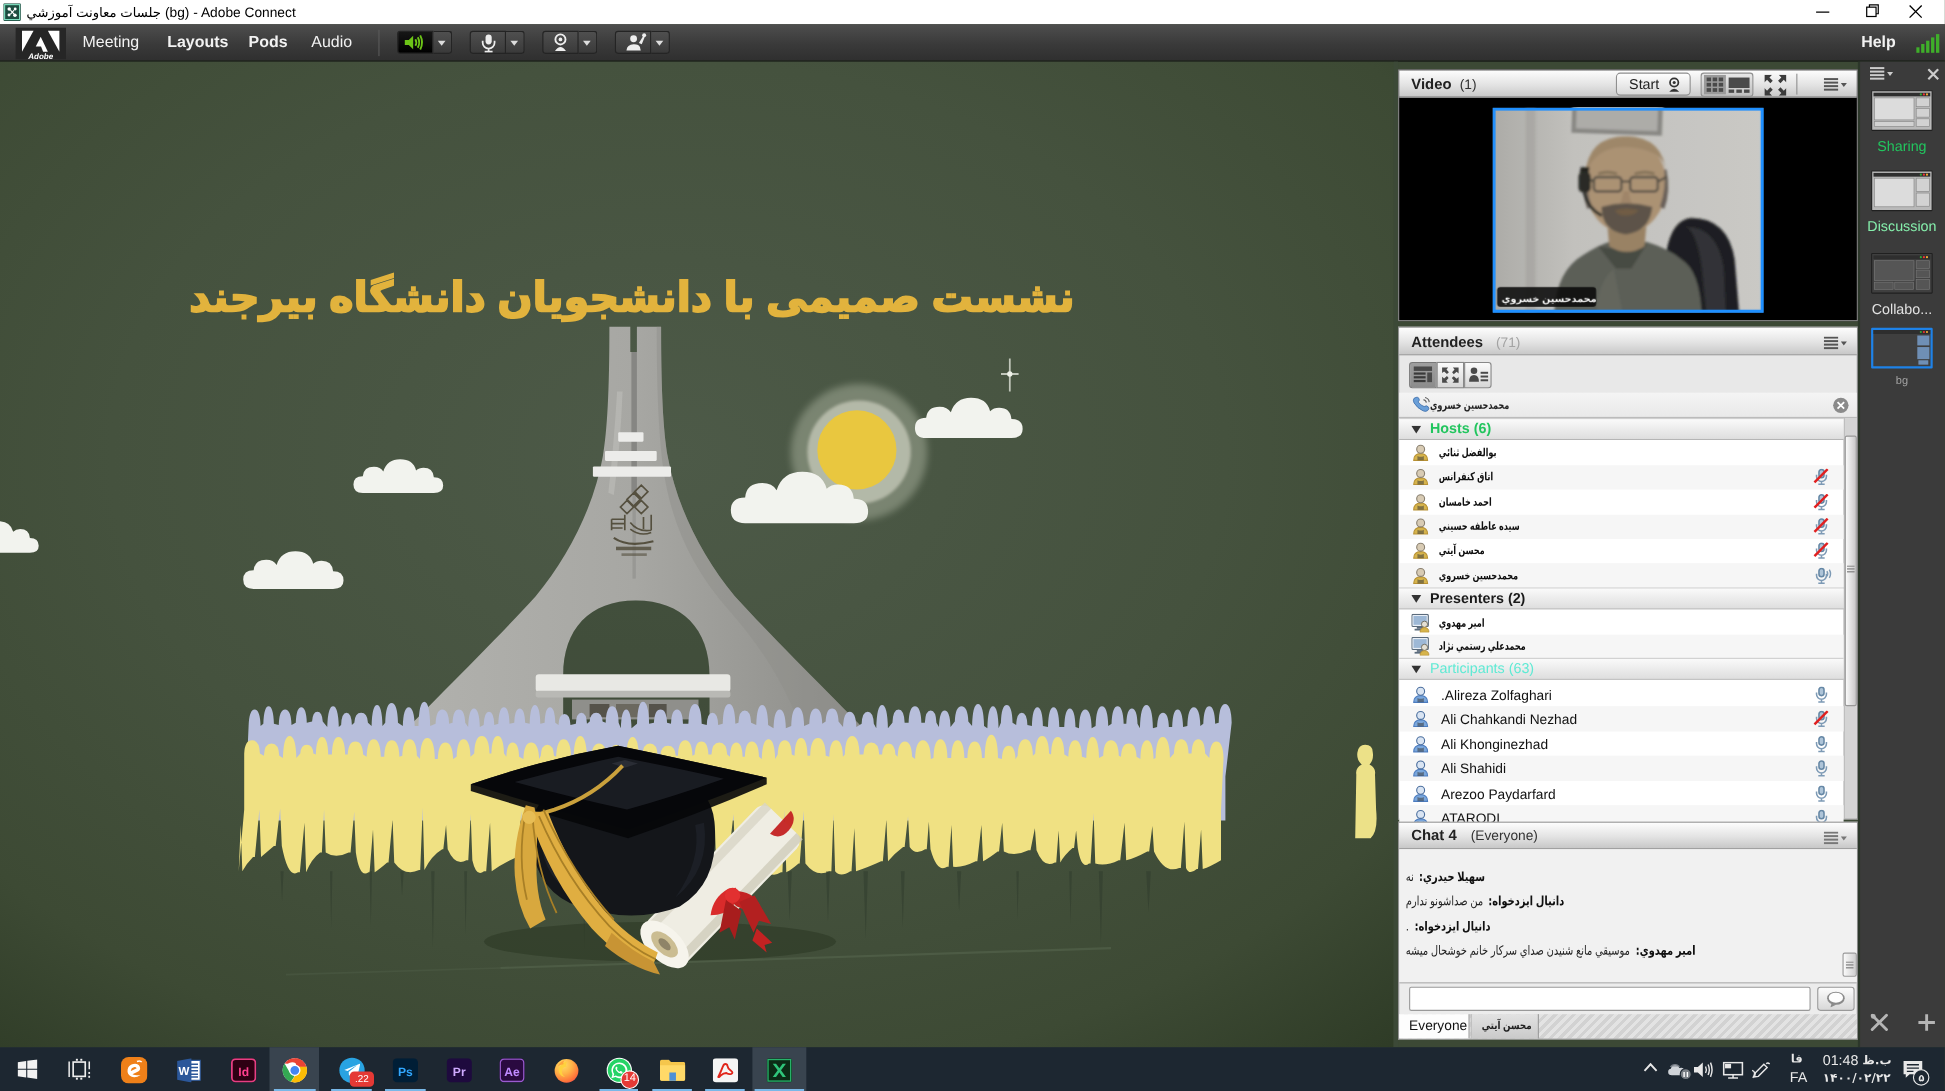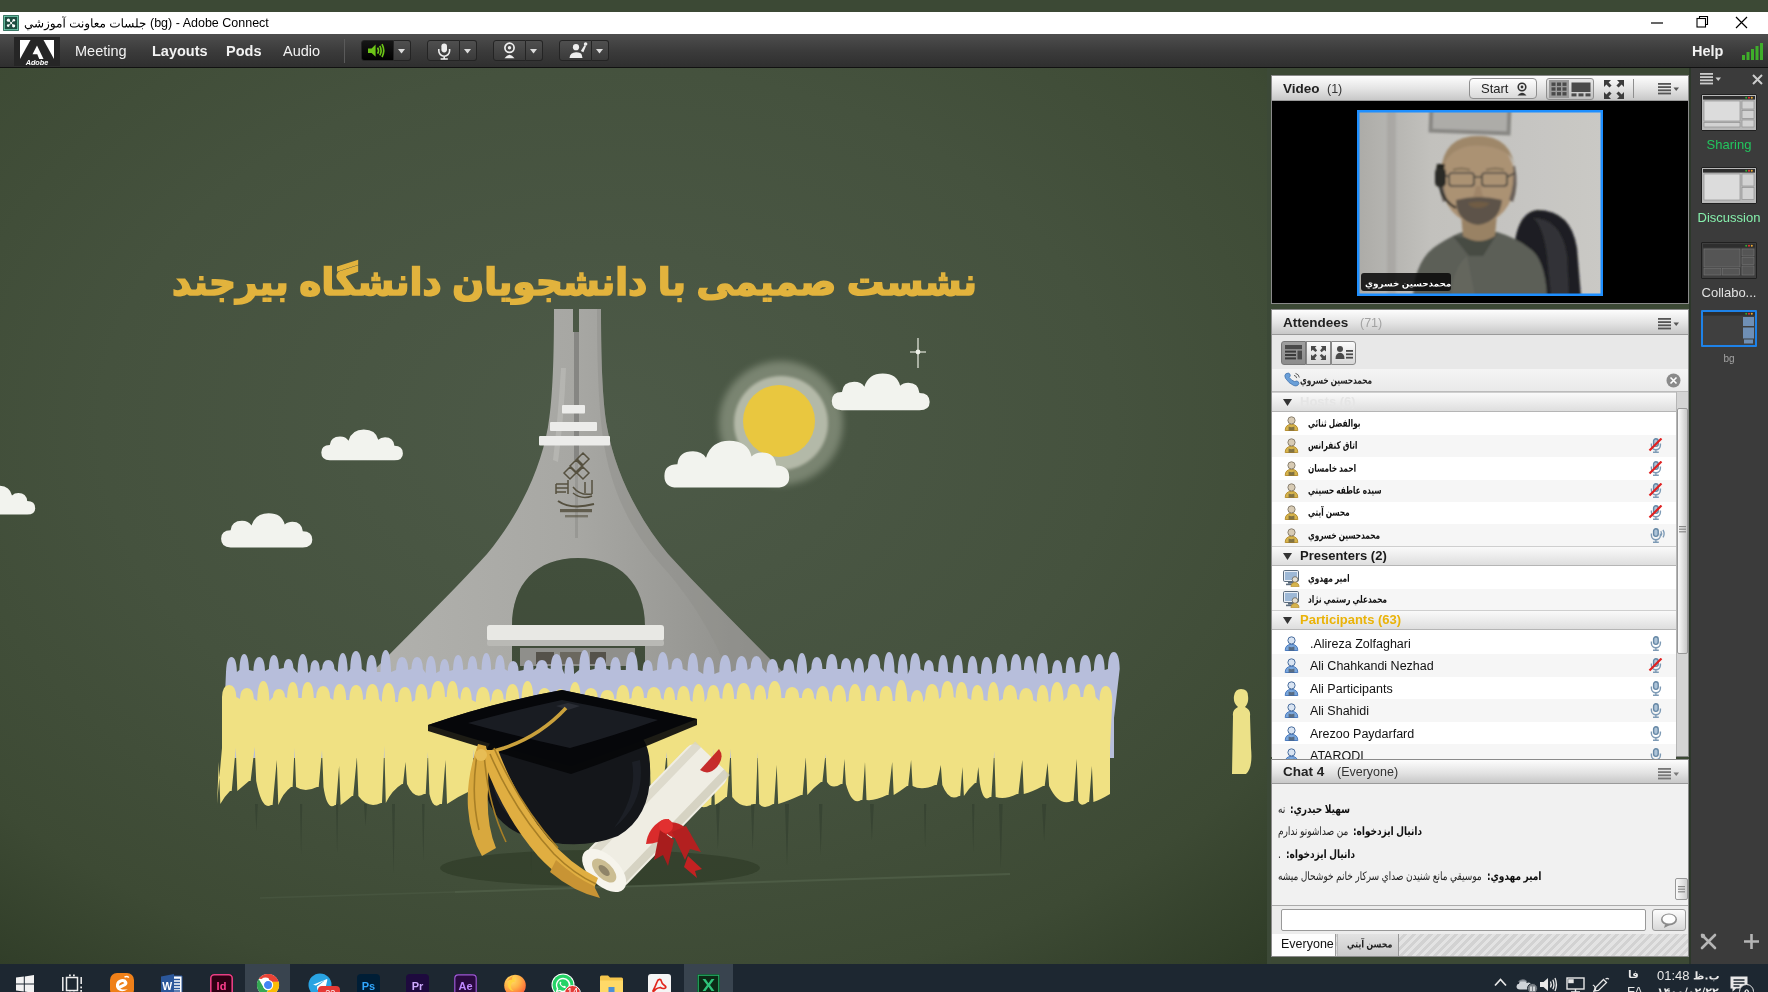--- a/index.html
+++ b/index.html
@@ -1,15 +1,15 @@
 <!DOCTYPE html>
 <html><head><meta charset="utf-8"><style>
 *{margin:0;padding:0;box-sizing:border-box}
 html,body{width:1768px;height:992px;overflow:hidden;background:#3c4935;font-family:"Liberation Sans",sans-serif}
-#app{position:absolute;left:0;top:12px;width:1768px;height:820px}
+#app{position:absolute;left:0;top:0;width:1768px;height:820px}
 .abs{position:absolute}
 </style></head><body>
 <div id="app">
 <div class="abs" style="left:0;top:0;width:1768px;height:22px;background:#fff"></div>
 <svg class="abs" style="left:3px;top:3px" width="16" height="16">
       <rect width="16" height="16" rx="1" fill="#1d4d40"></rect>
       <rect x="1.2" y="1.2" width="13.6" height="13.6" fill="none" stroke="#7fe0c0" stroke-width="1"></rect>
       <circle cx="5.4" cy="5.2" r="1.6" fill="#fff"></circle>
       <circle cx="10.8" cy="5.2" r="1.3" fill="#fff"></circle>
       <circle cx="5.2" cy="10.6" r="1.3" fill="#fff"></circle>
@@ -372,21 +372,21 @@
       <g fill="#888">
         <rect y="0" width="7" height="1.2"></rect>
         <rect y="2.6" width="7" height="1.2"></rect>
         <rect y="5.2" width="7" height="1.2"></rect>
       </g>
     </svg>
     <div class="abs" style="left:1272px;top:380px;width:404px;height:20px;background:linear-gradient(#fafafa,#dedede);border-bottom:1px solid #b5b5b5;border-top:1px solid #cfcfcf"></div>
     <svg class="abs" style="left:1283px;top:387px" width="10" height="8">
       <path d="M0 0 H9 L4.5 7 Z" fill="#333"></path>
     </svg>
-    <div class="abs" style="left:1300px;top:382px;font-size:13px;font-weight:bold;color:#e5e5e5">Hosts (6)</div>
+    <div class="abs" style="left:1300px;top:382px;font-size:13px;font-weight:bold;color:#22c55e">Hosts (6)</div>
     <svg class="abs" style="left:1283px;top:403px" width="17" height="17" viewBox="0 0 17 17">
       <path d="M2.2,15.5 Q2.2,9.5 8.5,9.3 Q14.8,9.5 14.8,15.5 Z" fill="#d6b44c" stroke="#b89134" stroke-width="1"></path>
       <circle cx="8.5" cy="5.4" r="3.6" fill="#d8cbb4" stroke="#8a8171" stroke-width="1"></circle>
       <path d="M5.6,11.5 q3,1.6 5.8,0 l0,4 l-5.8,0 Z" fill="#3d3d3d" opacity="0.55"></path>
     </svg>
     <svg style="position:absolute;left:1308.0px;top:405px;overflow:visible" width="52" height="14">
       <path d="M4.48 1.74L5.23 1.74L5.23 2.49L4.48 2.49L4.48 1.74ZM3.24 1.74L3.98 1.74L3.98 2.49L3.24 2.49L3.24 1.74ZM6.08 1.09Q5.13 1.29 4.22 1.29Q2.53 1.29 2.11 1.15Q0.65 0.62 0.65 -0.62Q0.64 -1.31 0.96 -1.76Q0.96 -1.76 2.74 -1.76Q2.40 -1.26 2.42 -0.62Q2.43 -0.28 3.07 -0.07Q3.32 0.01 4.12 0.01Q5.05 0.01 5.70 -0.16Q6.42 -0.36 6.42 -0.53Q6.42 -0.66 6.29 -0.74Q6.02 -0.93 5.97 -0.98Q5.81 -1.17 5.81 -1.58Q5.81 -2.07 6.05 -2.31Q6.42 -2.67 6.67 -2.78Q7.05 -2.96 7.79 -2.96Q9.07 -2.96 9.58 -2.04Q10.01 -1.27 10.27 -1.27Q10.27 -1.27 10.42 -1.27Q10.42 -1.27 10.42 0.00Q10.42 0.00 10.12 0.00Q9.26 0.00 8.72 -0.90Q8.27 -1.63 7.93 -1.63Q7.84 -1.63 7.80 -1.61Q7.58 -1.53 7.58 -1.34Q7.58 -1.12 7.86 -1.00Q8.19 -0.87 8.19 -0.27Q8.19 0.62 6.08 1.09ZM11.46 -4.77Q11.46 -4.77 11.85 -4.86Q11.58 -4.92 11.50 -5.09Q11.42 -5.25 11.42 -5.45Q11.44 -5.98 11.70 -6.20Q11.94 -6.39 12.59 -6.39Q12.92 -6.39 13.23 -6.29Q13.23 -6.29 13.23 -5.66Q12.88 -5.76 12.59 -5.76Q12.38 -5.76 12.29 -5.72Q12.14 -5.65 12.14 -5.41Q12.14 -5.15 12.46 -5.07Q12.58 -5.04 12.73 -5.07Q12.73 -5.07 13.27 -5.16Q13.27 -5.16 13.27 -4.52Q13.27 -4.52 11.46 -4.14Q11.46 -4.14 11.46 -4.77ZM13.29 -1.85Q13.29 -0.94 12.95 -0.46Q12.64 0.00 12.00 0.00Q12.00 0.00 10.22 0.00Q10.22 0.00 10.22 -1.27Q10.22 -1.27 10.71 -1.27Q11.05 -1.27 11.27 -1.49Q11.51 -1.74 11.51 -2.27Q11.51 -2.27 11.51 -2.99L13.29 -2.99L13.29 -1.85ZM15.01 -1.85Q15.01 -1.85 15.01 -7.75L16.79 -7.75L16.79 -2.27Q16.79 -1.74 17.03 -1.49Q17.25 -1.27 17.59 -1.27Q17.59 -1.27 18.08 -1.27Q18.08 -1.27 18.08 0.00Q18.08 0.00 16.30 0.00Q15.66 0.00 15.34 -0.46Q15.01 -0.94 15.01 -1.85ZM22.24 0.00Q22.24 0.00 20.99 0.00Q20.44 0.00 20.06 -0.54Q19.68 0.00 19.13 0.00Q19.13 0.00 17.88 0.00Q17.88 0.00 17.88 -1.27Q17.88 -1.27 18.37 -1.27Q18.71 -1.27 18.93 -1.49Q19.17 -1.74 19.17 -2.27Q19.17 -2.27 19.17 -2.99L20.95 -2.99L20.95 -2.27Q20.95 -1.74 21.20 -1.49Q21.42 -1.27 21.75 -1.27Q21.75 -1.27 22.24 -1.27Q22.24 -1.27 22.24 0.00ZM19.69 -4.91L20.43 -4.91L20.43 -4.16L19.69 -4.16L19.69 -4.91ZM23.85 -6.23L24.60 -6.23L24.60 -5.48L23.85 -5.48L23.85 -6.23ZM24.47 -4.98L25.22 -4.98L25.22 -4.23L24.47 -4.23L24.47 -4.98ZM23.23 -4.98L23.98 -4.98L23.98 -4.23L23.23 -4.23L23.23 -4.98ZM25.12 -1.85Q25.12 -0.94 24.78 -0.46Q24.46 0.00 23.82 0.00Q23.82 0.00 22.04 0.00Q22.04 0.00 22.04 -1.27Q22.04 -1.27 22.53 -1.27Q22.87 -1.27 23.09 -1.49Q23.33 -1.74 23.33 -2.27Q23.33 -2.27 23.33 -2.99L25.12 -2.99L25.12 -1.85ZM36.42 -0.08Q35.86 0.98 34.37 1.38Q32.63 1.87 31.01 1.44Q29.55 1.07 29.55 -0.37Q29.54 -1.06 29.86 -1.52Q29.86 -1.52 31.64 -1.52Q31.29 -1.01 31.32 -0.37Q31.34 0.19 32.15 0.36Q32.79 0.50 33.49 0.27Q34.29 0.01 34.59 -0.36Q34.98 -0.85 34.98 -2.12L34.98 -7.75L36.76 -7.75L36.76 -2.12Q36.76 -1.74 37.01 -1.49Q37.23 -1.27 37.56 -1.27Q37.56 -1.27 38.03 -1.27Q38.03 -1.27 38.03 0.00Q38.03 0.00 36.80 0.00Q36.47 0.00 36.42 -0.08ZM41.05 -4.91L41.79 -4.91L41.79 -4.16L41.05 -4.16L41.05 -4.91ZM46.05 -0.45Q45.22 0.00 43.18 0.00Q43.18 0.00 41.81 0.00Q41.30 0.00 40.82 -0.15Q40.44 -0.27 40.20 -0.57Q39.67 0.00 39.17 0.00Q39.17 0.00 37.83 0.00Q37.83 0.00 37.83 -1.27Q37.83 -1.27 38.32 -1.27Q38.66 -1.27 38.88 -1.49Q39.13 -1.74 39.12 -2.27Q39.12 -2.27 39.12 -2.99Q39.12 -2.99 40.90 -2.99Q40.90 -2.99 40.90 -2.21Q40.90 -1.71 41.24 -1.44Q41.75 -2.55 42.71 -3.17Q43.53 -3.69 44.30 -3.69Q45.22 -3.69 45.82 -3.44Q46.97 -2.94 46.97 -1.98Q46.97 -1.73 47.32 -1.45Q47.55 -1.27 47.75 -1.27Q47.75 -1.27 48.08 -1.27Q48.08 -1.27 48.08 0.00Q48.08 0.00 47.66 0.00Q46.71 0.00 46.28 -0.60Q46.15 -0.50 46.05 -0.45ZM42.85 -1.27Q42.85 -1.27 43.19 -1.27Q43.97 -1.27 44.60 -1.52Q45.19 -1.76 45.19 -2.03Q45.19 -2.17 44.89 -2.31Q44.63 -2.42 44.38 -2.42Q44.01 -2.41 43.46 -2.01Q43.13 -1.76 42.85 -1.27ZM51.28 -6.40L52.03 -6.40L52.03 -5.65L51.28 -5.65L51.28 -6.40ZM53.34 -4.61Q53.78 -4.41 54.04 -3.82Q54.21 -3.42 54.21 -2.65Q54.21 -2.02 53.38 -1.37Q54.21 -1.27 55.19 -1.27Q55.19 -1.27 55.42 -1.27Q55.42 -1.27 55.42 0.00Q55.42 0.00 54.89 0.00Q53.93 0.00 53.14 -0.07Q52.16 -0.17 51.65 -0.42Q51.15 -0.17 50.17 -0.07Q49.38 0.00 48.42 0.00Q48.42 0.00 47.88 0.00Q47.88 0.00 47.88 -1.27Q47.88 -1.27 48.12 -1.27Q49.09 -1.27 49.93 -1.37Q49.09 -2.02 49.09 -2.65Q49.09 -3.42 49.27 -3.82Q49.53 -4.41 49.97 -4.61Q50.67 -4.94 51.65 -4.94Q52.64 -4.94 53.34 -4.61ZM51.65 -2.07Q52.34 -2.33 52.34 -2.85Q52.34 -3.24 52.11 -3.51Q51.98 -3.66 51.65 -3.66Q51.33 -3.66 51.20 -3.51Q50.97 -3.24 50.97 -2.85Q50.97 -2.33 51.65 -2.07ZM58.30 -1.85Q58.30 -0.94 57.96 -0.46Q57.64 0.00 57.00 0.00L55.23 0.00L55.23 -1.27L55.71 -1.27Q56.05 -1.27 56.27 -1.49Q56.52 -1.74 56.52 -2.27L56.52 -7.75L58.30 -7.75L58.30 -1.85ZM60.01 -7.75L61.79 -7.75L61.79 0.00L60.01 0.00L60.01 -7.75ZM66.21 0.00Q66.05 0.00 65.56 -0.01Q64.45 -0.03 63.99 -0.44Q63.50 -0.86 63.50 -1.51Q63.50 -1.77 63.54 -1.99Q63.68 -2.79 64.40 -3.07Q64.94 -3.28 65.70 -3.29Q66.92 -3.29 67.39 -3.00Q67.84 -2.73 68.10 -1.96Q68.20 -1.68 68.23 -1.27Q68.23 -1.27 69.15 -1.27Q69.15 -1.27 69.15 0.00Q69.15 0.00 68.15 0.00Q68.11 0.45 67.79 0.96Q67.32 1.71 66.23 2.08Q65.01 2.49 62.23 2.49Q62.23 2.49 62.23 1.22Q63.42 1.26 64.28 1.12Q65.15 0.98 65.58 0.71Q66.08 0.39 66.21 0.00ZM66.39 -1.62Q66.36 -1.82 66.12 -2.02Q65.98 -2.14 65.78 -2.13Q65.58 -2.13 65.43 -1.98Q65.28 -1.83 65.28 -1.69Q65.28 -1.47 65.46 -1.37Q65.63 -1.28 65.80 -1.28Q65.80 -1.28 66.41 -1.28Q66.41 -1.47 66.39 -1.62ZM70.75 1.02L71.50 1.02L71.50 1.77L70.75 1.77L70.75 1.02ZM72.02 -1.85Q72.02 -0.94 71.68 -0.46Q71.36 0.00 70.72 0.00Q70.72 0.00 68.95 0.00Q68.95 0.00 68.95 -1.27Q68.95 -1.27 69.43 -1.27Q69.77 -1.27 69.99 -1.49Q70.24 -1.74 70.24 -2.27Q70.24 -2.27 70.24 -2.99L72.02 -2.99L72.02 -1.85Z" fill="#111" transform="translate(0,9.7) scale(0.72,1)"></path>
     </svg>
     <div class="abs" style="left:1272px;top:423px;width:404px;height:22.3px;background:#f6f6f6"></div>
     <svg class="abs" style="left:1283px;top:425.3px" width="17" height="17" viewBox="0 0 17 17">
@@ -491,21 +491,21 @@
       <circle cx="12" cy="9.5" r="2.8" fill="#e4e0d4" stroke="#6b6557" stroke-width="0.8"></circle>
       <path d="M8,16.8 Q8,12.6 12,12.5 Q16,12.6 16,16.8 Z" fill="#d6b44c" stroke="#b89134" stroke-width="0.8"></path>
     </svg>
     <svg style="position:absolute;left:1308.0px;top:581.3px;overflow:visible" width="79" height="14">
       <path d="M1.95 -1.11Q2.82 -1.33 2.94 -1.74Q3.08 -2.17 2.71 -2.86Q2.41 -3.47 1.63 -4.23Q1.63 -4.23 3.47 -4.23Q4.12 -3.42 4.26 -3.16Q4.90 -2.03 4.51 -1.02Q4.14 -0.07 2.32 0.15Q1.35 0.27 0.62 0.00Q0.62 0.00 0.62 -1.27Q1.40 -0.97 1.95 -1.11ZM6.09 -7.75L7.87 -7.75L7.87 0.00L6.09 0.00L6.09 -7.75ZM12.34 -6.28L13.09 -6.28L13.09 -5.53L12.34 -5.53L12.34 -6.28ZM12.96 -5.03L13.71 -5.03L13.71 -4.28L12.96 -4.28L12.96 -5.03ZM11.72 -5.03L12.47 -5.03L12.47 -4.28L11.72 -4.28L11.72 -5.03ZM13.77 -0.13Q13.66 0.27 13.47 0.56Q12.84 1.50 11.73 1.99Q10.58 2.49 8.31 2.49Q8.31 2.49 8.31 1.22Q9.85 1.22 10.62 0.88Q11.39 0.54 11.78 0.00Q12.15 -0.50 12.14 -1.41Q12.14 -2.14 11.88 -2.74Q11.88 -2.74 13.66 -2.74Q13.72 -2.57 13.76 -2.41Q13.93 -1.79 14.22 -1.49Q14.44 -1.27 14.80 -1.27Q14.80 -1.27 15.18 -1.27Q15.18 -1.27 15.18 0.00Q15.18 0.00 14.53 0.00Q14.10 0.00 13.77 -0.13ZM18.05 -1.85Q18.05 -0.94 17.71 -0.46Q17.39 0.00 16.75 0.00Q16.75 0.00 14.98 0.00Q14.98 0.00 14.98 -1.27Q14.98 -1.27 15.46 -1.27Q15.80 -1.27 16.02 -1.49Q16.27 -1.74 16.27 -2.27Q16.27 -2.27 16.27 -2.99L18.05 -2.99L18.05 -1.85ZM16.78 -4.91L17.53 -4.91L17.53 -4.16L16.78 -4.16L16.78 -4.91ZM26.24 1.74L26.99 1.74L26.99 2.49L26.24 2.49L26.24 1.74ZM25.00 1.74L25.75 1.74L25.75 2.49L25.00 2.49L25.00 1.74ZM27.84 1.09Q26.89 1.29 25.99 1.29Q24.29 1.29 23.87 1.15Q22.41 0.62 22.41 -0.62Q22.40 -1.31 22.72 -1.76Q22.72 -1.76 24.51 -1.76Q24.16 -1.26 24.18 -0.62Q24.19 -0.28 24.83 -0.07Q25.08 0.01 25.89 0.01Q26.81 0.01 27.46 -0.16Q28.19 -0.36 28.19 -0.53Q28.18 -0.66 28.05 -0.74Q27.78 -0.93 27.73 -0.98Q27.57 -1.17 27.57 -1.58Q27.57 -2.07 27.81 -2.31Q28.18 -2.67 28.43 -2.78Q28.81 -2.96 29.55 -2.96Q30.83 -2.96 31.34 -2.04Q31.77 -1.27 32.04 -1.27Q32.04 -1.27 32.18 -1.27Q32.18 -1.27 32.18 0.00Q32.18 0.00 31.88 0.00Q31.03 0.00 30.48 -0.90Q30.03 -1.63 29.69 -1.63Q29.60 -1.63 29.57 -1.61Q29.34 -1.53 29.34 -1.34Q29.34 -1.12 29.63 -1.00Q29.95 -0.87 29.95 -0.27Q29.95 0.62 27.84 1.09ZM37.16 -0.18Q36.56 0.24 35.58 0.24Q34.40 0.24 33.78 -0.09Q33.66 -0.16 33.62 -0.24Q33.30 0.00 32.78 0.00Q32.78 0.00 31.98 0.00Q31.98 0.00 31.98 -1.27Q31.98 -1.27 32.56 -1.27Q32.87 -1.27 33.15 -1.46Q33.38 -1.62 33.49 -1.93Q33.67 -2.41 34.21 -2.85Q34.59 -3.16 35.38 -3.16Q36.19 -3.16 36.56 -2.98Q37.26 -2.64 37.50 -2.14Q37.73 -1.62 37.88 -1.44Q38.03 -1.27 38.65 -1.27Q38.65 -1.27 39.02 -1.27Q39.02 -1.27 39.02 0.00Q39.02 0.00 38.37 0.00Q37.48 0.00 37.30 -0.29Q37.20 -0.21 37.16 -0.18ZM35.84 -1.13Q36.01 -1.25 36.01 -1.38Q36.01 -1.59 35.90 -1.70Q35.87 -1.73 35.68 -1.86Q35.62 -1.90 35.42 -1.89Q35.27 -1.88 35.18 -1.79Q35.03 -1.62 35.01 -1.47Q34.99 -1.33 34.92 -1.24Q35.22 -1.04 35.51 -1.04Q35.71 -1.04 35.84 -1.13ZM41.25 -4.98L42.00 -4.98L42.00 -4.23L41.25 -4.23L41.25 -4.98ZM40.01 -4.98L40.75 -4.98L40.75 -4.23L40.01 -4.23L40.01 -4.98ZM43.18 0.00Q43.18 0.00 41.93 0.00Q41.38 0.00 41.00 -0.54Q40.62 0.00 40.07 0.00Q40.07 0.00 38.82 0.00Q38.82 0.00 38.82 -1.27Q38.82 -1.27 39.31 -1.27Q39.65 -1.27 39.87 -1.49Q40.11 -1.74 40.11 -2.27Q40.11 -2.27 40.11 -2.99L41.89 -2.99L41.89 -2.27Q41.89 -1.74 42.14 -1.49Q42.36 -1.27 42.69 -1.27Q42.69 -1.27 43.18 -1.27Q43.18 -1.27 43.18 0.00ZM45.12 -0.39Q44.75 0.00 44.32 0.00Q44.32 0.00 42.98 0.00Q42.98 0.00 42.98 -1.27Q42.98 -1.27 43.47 -1.27Q43.81 -1.27 44.03 -1.49Q44.28 -1.74 44.27 -2.27Q44.27 -2.27 44.27 -2.99Q44.27 -2.99 46.05 -2.99Q46.05 -2.99 46.05 -2.21Q46.05 -2.03 46.28 -1.54Q46.41 -1.25 46.82 -1.25Q47.18 -1.24 47.30 -1.51Q47.48 -1.93 47.48 -2.99Q47.48 -2.99 49.26 -2.99Q49.26 -1.97 49.36 -1.72Q49.54 -1.25 49.87 -1.25Q50.49 -1.25 50.49 -2.27Q50.49 -2.27 50.49 -3.74Q50.49 -3.74 52.27 -3.74Q52.27 -3.74 52.27 -2.03Q52.27 -1.04 51.81 -0.48Q51.46 -0.03 50.75 0.08Q50.42 0.14 49.86 0.14Q49.45 0.14 49.16 0.00Q48.42 -0.36 48.37 -0.84Q48.20 -0.18 47.51 0.00Q47.15 0.09 46.80 0.09Q45.53 0.09 45.12 -0.39ZM56.17 0.00Q56.53 -0.51 56.52 -1.41Q56.52 -2.14 56.26 -2.74Q56.26 -2.74 58.04 -2.74Q58.29 -1.99 58.29 -1.41Q58.29 -0.09 57.86 0.56Q57.22 1.50 56.11 1.99Q54.97 2.49 52.69 2.49Q52.69 2.49 52.69 1.22Q54.23 1.22 55.01 0.88Q55.76 0.55 56.17 0.00ZM66.32 1.74L67.07 1.74L67.07 2.49L66.32 2.49L66.32 1.74ZM65.08 1.74L65.83 1.74L65.83 2.49L65.08 2.49L65.08 1.74ZM67.92 1.09Q66.97 1.29 66.07 1.29Q64.37 1.29 63.95 1.15Q62.49 0.62 62.49 -0.62Q62.48 -1.31 62.80 -1.76Q62.80 -1.76 64.59 -1.76Q64.24 -1.26 64.26 -0.62Q64.27 -0.28 64.91 -0.07Q65.16 0.01 65.97 0.01Q66.89 0.01 67.54 -0.16Q68.27 -0.36 68.27 -0.53Q68.26 -0.66 68.13 -0.74Q67.86 -0.93 67.81 -0.98Q67.65 -1.17 67.65 -1.58Q67.65 -2.07 67.89 -2.31Q68.26 -2.67 68.51 -2.78Q68.89 -2.96 69.63 -2.96Q70.91 -2.96 71.42 -2.04Q71.85 -1.27 72.12 -1.27Q72.12 -1.27 72.26 -1.27Q72.26 -1.27 72.26 0.00Q72.26 0.00 71.96 0.00Q71.11 0.00 70.56 -0.90Q70.11 -1.63 69.77 -1.63Q69.68 -1.63 69.65 -1.61Q69.42 -1.53 69.42 -1.34Q69.42 -1.12 69.71 -1.00Q70.03 -0.87 70.03 -0.27Q70.03 0.62 67.92 1.09ZM72.06 0.00Q72.06 0.00 72.06 -1.27Q72.06 -1.27 72.55 -1.27Q72.89 -1.27 73.11 -1.49Q73.35 -1.74 73.35 -2.27Q73.35 -2.27 73.35 -7.75L75.13 -7.75L75.13 -2.27Q75.13 -1.74 75.38 -1.49Q75.60 -1.27 75.94 -1.27Q75.94 -1.27 76.42 -1.27Q76.42 -1.27 76.42 0.00Q76.42 0.00 75.17 0.00Q74.63 0.00 74.24 -0.54Q73.86 0.00 73.31 0.00Q73.31 0.00 72.06 0.00ZM79.69 -3.76Q79.09 -3.44 79.09 -3.01Q79.09 -2.47 79.39 -2.27Q79.84 -1.96 80.21 -2.06Q81.11 -2.30 82.27 -2.79Q82.27 -2.79 82.27 -1.51Q81.33 -1.05 79.81 -0.57Q77.98 0.00 76.90 0.00Q76.90 0.00 76.23 0.00Q76.23 0.00 76.23 -1.27Q76.23 -1.27 76.77 -1.27Q77.64 -1.27 78.29 -1.48Q77.79 -1.90 77.60 -2.22Q77.31 -2.70 77.36 -3.39Q77.42 -4.09 78.42 -4.81Q79.05 -5.25 81.13 -5.31Q81.13 -5.31 81.13 -4.03Q80.24 -4.06 79.69 -3.76ZM87.88 -2.36Q88.01 -1.81 88.33 -1.49Q88.55 -1.27 88.91 -1.27Q88.91 -1.27 89.28 -1.27Q89.28 -1.27 89.28 0.00Q89.28 0.00 88.64 0.00Q87.73 0.00 87.46 -0.52Q86.84 0.00 85.61 0.15Q84.65 0.27 83.92 0.00Q83.92 0.00 83.92 -1.27Q84.70 -0.97 85.24 -1.11Q86.11 -1.33 86.24 -1.74Q86.37 -2.17 86.01 -2.86Q85.70 -3.47 84.93 -4.23Q84.93 -4.23 86.76 -4.23Q87.41 -3.42 87.55 -3.16Q87.78 -2.75 87.88 -2.36ZM94.26 -0.18Q93.67 0.24 92.68 0.24Q91.51 0.24 90.89 -0.09Q90.76 -0.16 90.72 -0.24Q90.40 0.00 89.89 0.00Q89.89 0.00 89.09 0.00Q89.09 0.00 89.09 -1.27Q89.09 -1.27 89.67 -1.27Q89.98 -1.27 90.25 -1.46Q90.48 -1.62 90.59 -1.93Q90.77 -2.41 91.31 -2.85Q91.69 -3.16 92.49 -3.16Q93.29 -3.16 93.67 -2.98Q94.36 -2.64 94.60 -2.14Q94.84 -1.62 94.99 -1.44Q95.13 -1.27 95.75 -1.27Q95.75 -1.27 96.12 -1.27Q96.12 -1.27 96.12 0.00Q96.12 0.00 95.47 0.00Q94.58 0.00 94.40 -0.29Q94.30 -0.21 94.26 -0.18ZM92.94 -1.13Q93.11 -1.25 93.11 -1.38Q93.11 -1.59 93.00 -1.70Q92.97 -1.73 92.78 -1.86Q92.73 -1.90 92.53 -1.89Q92.37 -1.88 92.29 -1.79Q92.14 -1.62 92.11 -1.47Q92.09 -1.33 92.02 -1.24Q92.32 -1.04 92.62 -1.04Q92.81 -1.04 92.94 -1.13ZM101.00 -1.34Q100.59 -1.05 100.10 -0.75Q99.42 -0.33 98.47 -0.17Q97.51 0.00 96.56 0.00Q96.56 0.00 95.92 0.00Q95.92 0.00 95.92 -1.27Q95.92 -1.27 96.42 -1.27Q97.45 -1.27 98.14 -1.44Q98.85 -1.62 99.39 -1.97Q99.87 -2.27 100.34 -2.51Q99.97 -2.63 99.40 -2.71Q98.94 -2.77 98.17 -2.83Q97.82 -2.86 96.96 -2.81Q96.96 -2.81 96.96 -4.09Q97.32 -4.12 97.69 -4.13Q98.90 -4.13 99.85 -3.95Q101.24 -3.71 102.43 -3.35Q102.43 -3.35 102.43 -2.07Q102.43 -2.07 102.20 -1.98Q102.31 -1.74 102.42 -1.61Q102.71 -1.27 103.14 -1.27Q103.14 -1.27 103.47 -1.27Q103.47 -1.27 103.47 0.00Q103.47 0.00 103.05 0.00Q102.03 0.00 101.50 -0.58Q101.24 -0.87 101.00 -1.34ZM107.13 -1.13Q107.30 -1.25 107.30 -1.38Q107.30 -1.59 107.19 -1.70Q107.16 -1.73 106.97 -1.86Q106.92 -1.90 106.72 -1.89Q106.56 -1.88 106.48 -1.79Q106.33 -1.62 106.30 -1.47Q106.28 -1.33 106.21 -1.24Q106.51 -1.04 106.81 -1.04Q107.00 -1.04 107.13 -1.13ZM104.78 -1.93Q104.96 -2.41 105.50 -2.85Q105.88 -3.16 106.68 -3.16Q107.46 -3.16 107.86 -2.98Q108.79 -2.56 108.90 -1.74Q108.94 -1.47 108.94 -1.24Q108.94 -0.53 108.45 -0.18Q107.86 0.24 106.87 0.24Q105.69 0.24 105.08 -0.09Q104.95 -0.16 104.91 -0.24Q104.59 0.00 104.08 0.00Q104.08 0.00 103.27 0.00Q103.27 0.00 103.27 -1.27Q103.27 -1.27 103.86 -1.27Q104.17 -1.27 104.44 -1.46Q104.67 -1.62 104.78 -1.93Z" fill="#111" transform="translate(0,9.7) scale(0.72,1)"></path>
     </svg>
     <div class="abs" style="left:1272px;top:598px;width:404px;height:20px;background:linear-gradient(#fafafa,#dedede);border-bottom:1px solid #b5b5b5;border-top:1px solid #cfcfcf"></div>
     <svg class="abs" style="left:1283px;top:605px" width="10" height="8">
       <path d="M0 0 H9 L4.5 7 Z" fill="#333"></path>
     </svg>
-    <div class="abs" style="left:1300px;top:600px;font-size:13px;font-weight:bold;color:#eab308">Participants (63)</div>
+    <div class="abs" style="left:1300px;top:600px;font-size:13px;font-weight:normal;color:#5eead4">Participants (63)</div>
     <svg class="abs" style="left:1283px;top:622.8px" width="17" height="17" viewBox="0 0 17 17">
       <path d="M2.2,15.5 Q2.2,9.5 8.5,9.3 Q14.8,9.5 14.8,15.5 Z" fill="#7aa7dc" stroke="#4c7cbf" stroke-width="1"></path>
       <circle cx="8.5" cy="5.4" r="3.6" fill="#d9e4f2" stroke="#4a6e9e" stroke-width="1"></circle>
       <path d="M5.6,11.5 q3,1.6 5.8,0 l0,4 l-5.8,0 Z" fill="#3d3d3d" opacity="0.55"></path>
     </svg>
     <div class="abs" style="left:1310px;top:625px;font-size:12.5px;color:#111">.Alireza Zolfaghari</div>
     <svg class="abs" style="left:1648px;top:623.8px" width="20" height="16" viewBox="0 0 20 16">
       <g fill="none" stroke="#7d9ab5" stroke-width="1.4">
         <rect x="5.6" y="0.8" width="4.6" height="7.6" rx="2.3" fill="#aec4d8" stroke="#6587a5"></rect>
         <path d="M3.4 5.6 v1.6 a4.5 4.5 0 0 0 9 0 v-1.6 M7.9 11.8 v2 M5 14.2 h5.8"></path>
@@ -523,21 +523,21 @@
         <rect x="5.6" y="0.8" width="4.6" height="7.6" rx="2.3" fill="#aec4d8" stroke="#6587a5"></rect>
         <path d="M3.4 5.6 v1.6 a4.5 4.5 0 0 0 9 0 v-1.6 M7.9 11.8 v2 M5 14.2 h5.8"></path>
       </g>
       <path d="M1.5 12.5 L13.5 0.5" stroke="#e02020" stroke-width="2.2"></path>
     </svg>
     <svg class="abs" style="left:1283px;top:667.8px" width="17" height="17" viewBox="0 0 17 17">
       <path d="M2.2,15.5 Q2.2,9.5 8.5,9.3 Q14.8,9.5 14.8,15.5 Z" fill="#7aa7dc" stroke="#4c7cbf" stroke-width="1"></path>
       <circle cx="8.5" cy="5.4" r="3.6" fill="#d9e4f2" stroke="#4a6e9e" stroke-width="1"></circle>
       <path d="M5.6,11.5 q3,1.6 5.8,0 l0,4 l-5.8,0 Z" fill="#3d3d3d" opacity="0.55"></path>
     </svg>
-    <div class="abs" style="left:1310px;top:670px;font-size:12.5px;color:#111">Ali Participants</div>
+    <div class="abs" style="left:1310px;top:670px;font-size:12.5px;color:#111">Ali Khonginezhad</div>
     <svg class="abs" style="left:1648px;top:668.8px" width="20" height="16" viewBox="0 0 20 16">
       <g fill="none" stroke="#7d9ab5" stroke-width="1.4">
         <rect x="5.6" y="0.8" width="4.6" height="7.6" rx="2.3" fill="#aec4d8" stroke="#6587a5"></rect>
         <path d="M3.4 5.6 v1.6 a4.5 4.5 0 0 0 9 0 v-1.6 M7.9 11.8 v2 M5 14.2 h5.8"></path>
       </g>
     </svg>
     <div class="abs" style="left:1272px;top:687px;width:404px;height:22.5px;background:#f6f6f6"></div>
     <svg class="abs" style="left:1283px;top:690.3px" width="17" height="17" viewBox="0 0 17 17">
       <path d="M2.2,15.5 Q2.2,9.5 8.5,9.3 Q14.8,9.5 14.8,15.5 Z" fill="#7aa7dc" stroke="#4c7cbf" stroke-width="1"></path>
       <circle cx="8.5" cy="5.4" r="3.6" fill="#d9e4f2" stroke="#4a6e9e" stroke-width="1"></circle>

